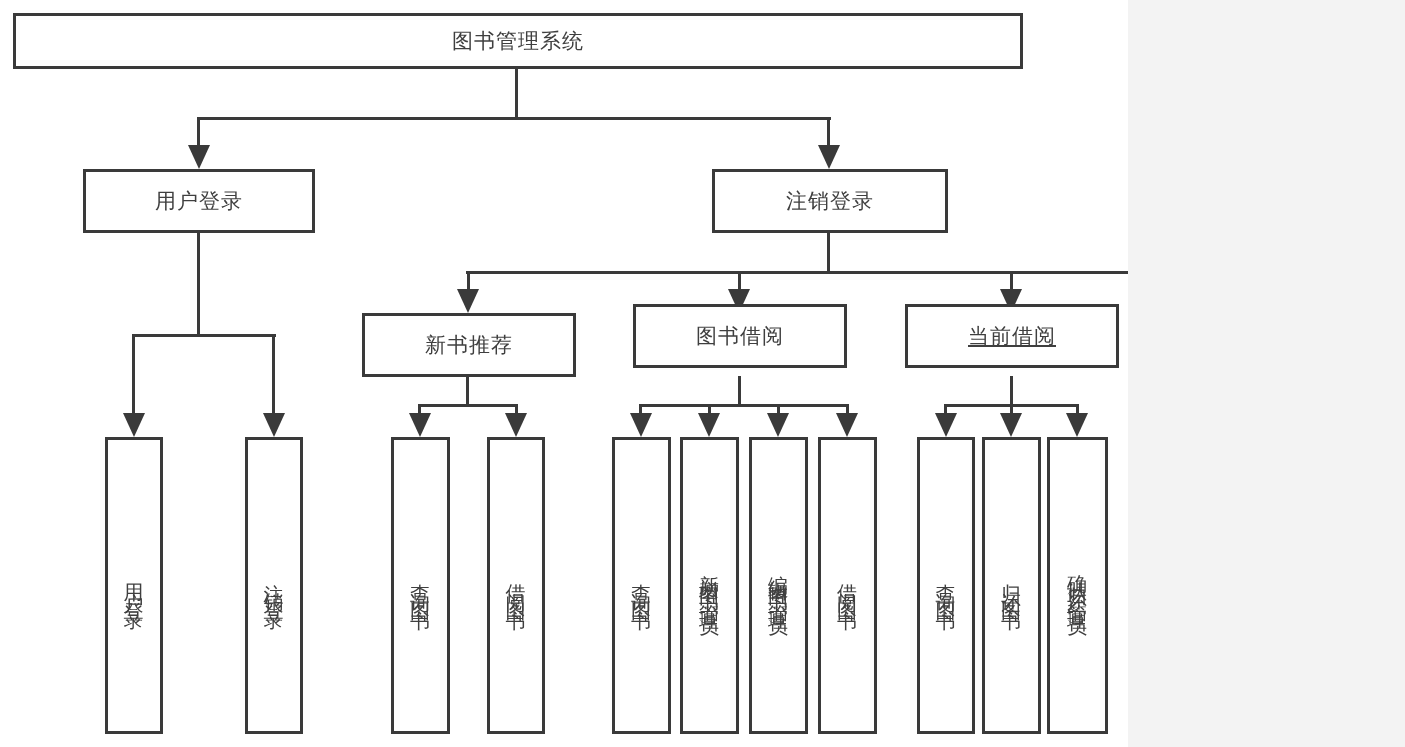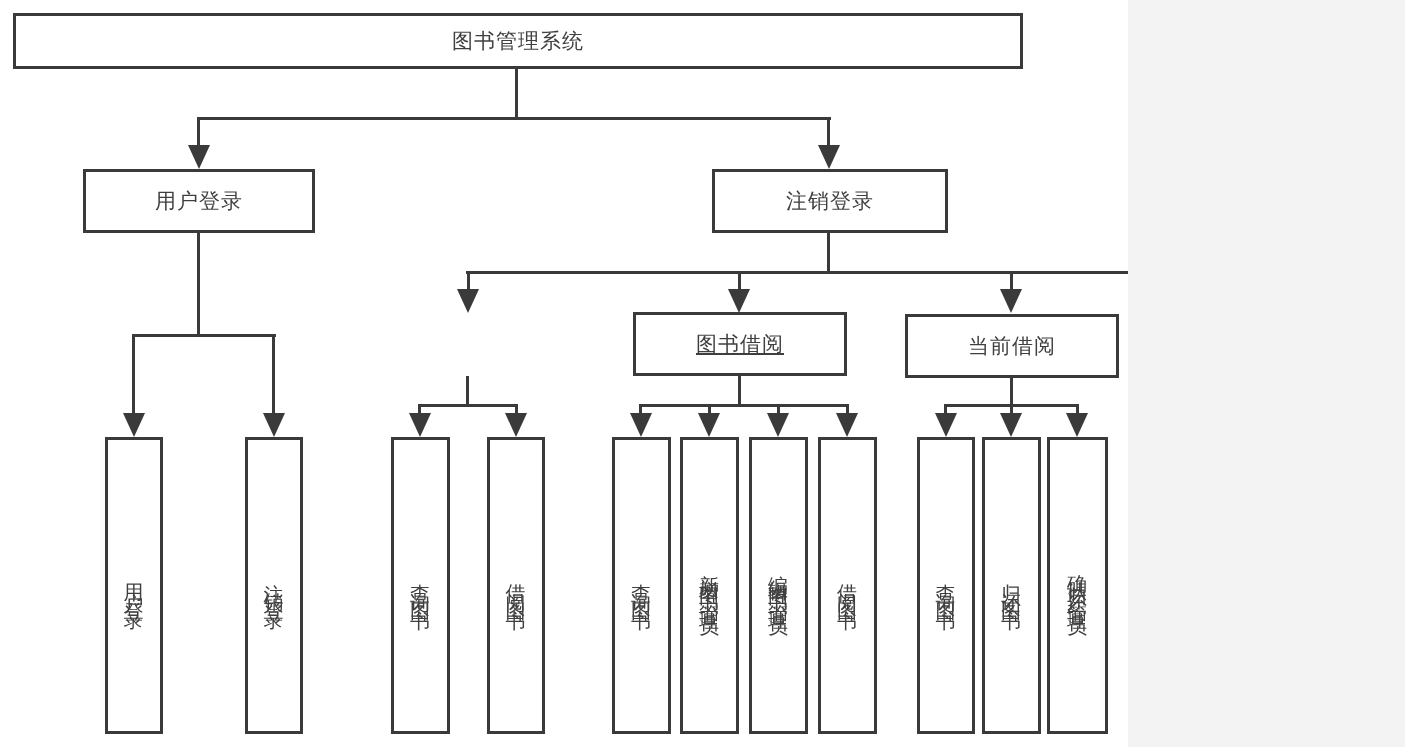--- a/index.html
+++ b/index.html
@@ -81,22 +81,23 @@
   <div class="hl" style="left:466px;top:271px;width:819px;"></div>
   <div class="vl" style="left:467px;top:272px;height:19px;"></div>
   <div class="ah" style="left:457px;top:289px;"></div>
   <div class="vl" style="left:738px;top:272px;height:19px;"></div>
   <div class="ah" style="left:728px;top:289px;"></div>
   <div class="vl" style="left:1010px;top:272px;height:19px;"></div>
   <div class="ah" style="left:1000px;top:289px;"></div>
   <div class="vl" style="left:1281px;top:272px;height:19px;"></div>
   <div class="ah" style="left:1271px;top:289px;"></div>
 
-  <div class="box" style="left:633px;top:312px;width:214px;height:64px;text-decoration:underline;">图书借阅</div>
-  <div class="box" style="left:905px;top:314px;width:214px;height:64px;">当前借阅</div>
+  <div class="box" style="left:362px;top:313px;width:214px;height:64px;">新书推荐</div>
+  <div class="box" style="left:633px;top:304px;width:214px;height:64px;">图书借阅</div>
+  <div class="box" style="left:905px;top:304px;width:214px;height:64px;text-decoration:underline;">当前借阅</div>
 
   <div class="vl" style="left:466px;top:376px;height:31px;"></div>
   <div class="hl" style="left:418px;top:404px;width:100px;"></div>
   <div class="vl" style="left:418px;top:404px;height:11px;"></div>
   <div class="ah" style="left:409px;top:413px;"></div>
   <div class="vl" style="left:515px;top:404px;height:11px;"></div>
   <div class="ah" style="left:505px;top:413px;"></div>
 
   <div class="vl" style="left:738px;top:376px;height:31px;"></div>
   <div class="hl" style="left:639px;top:404px;width:210px;"></div>

